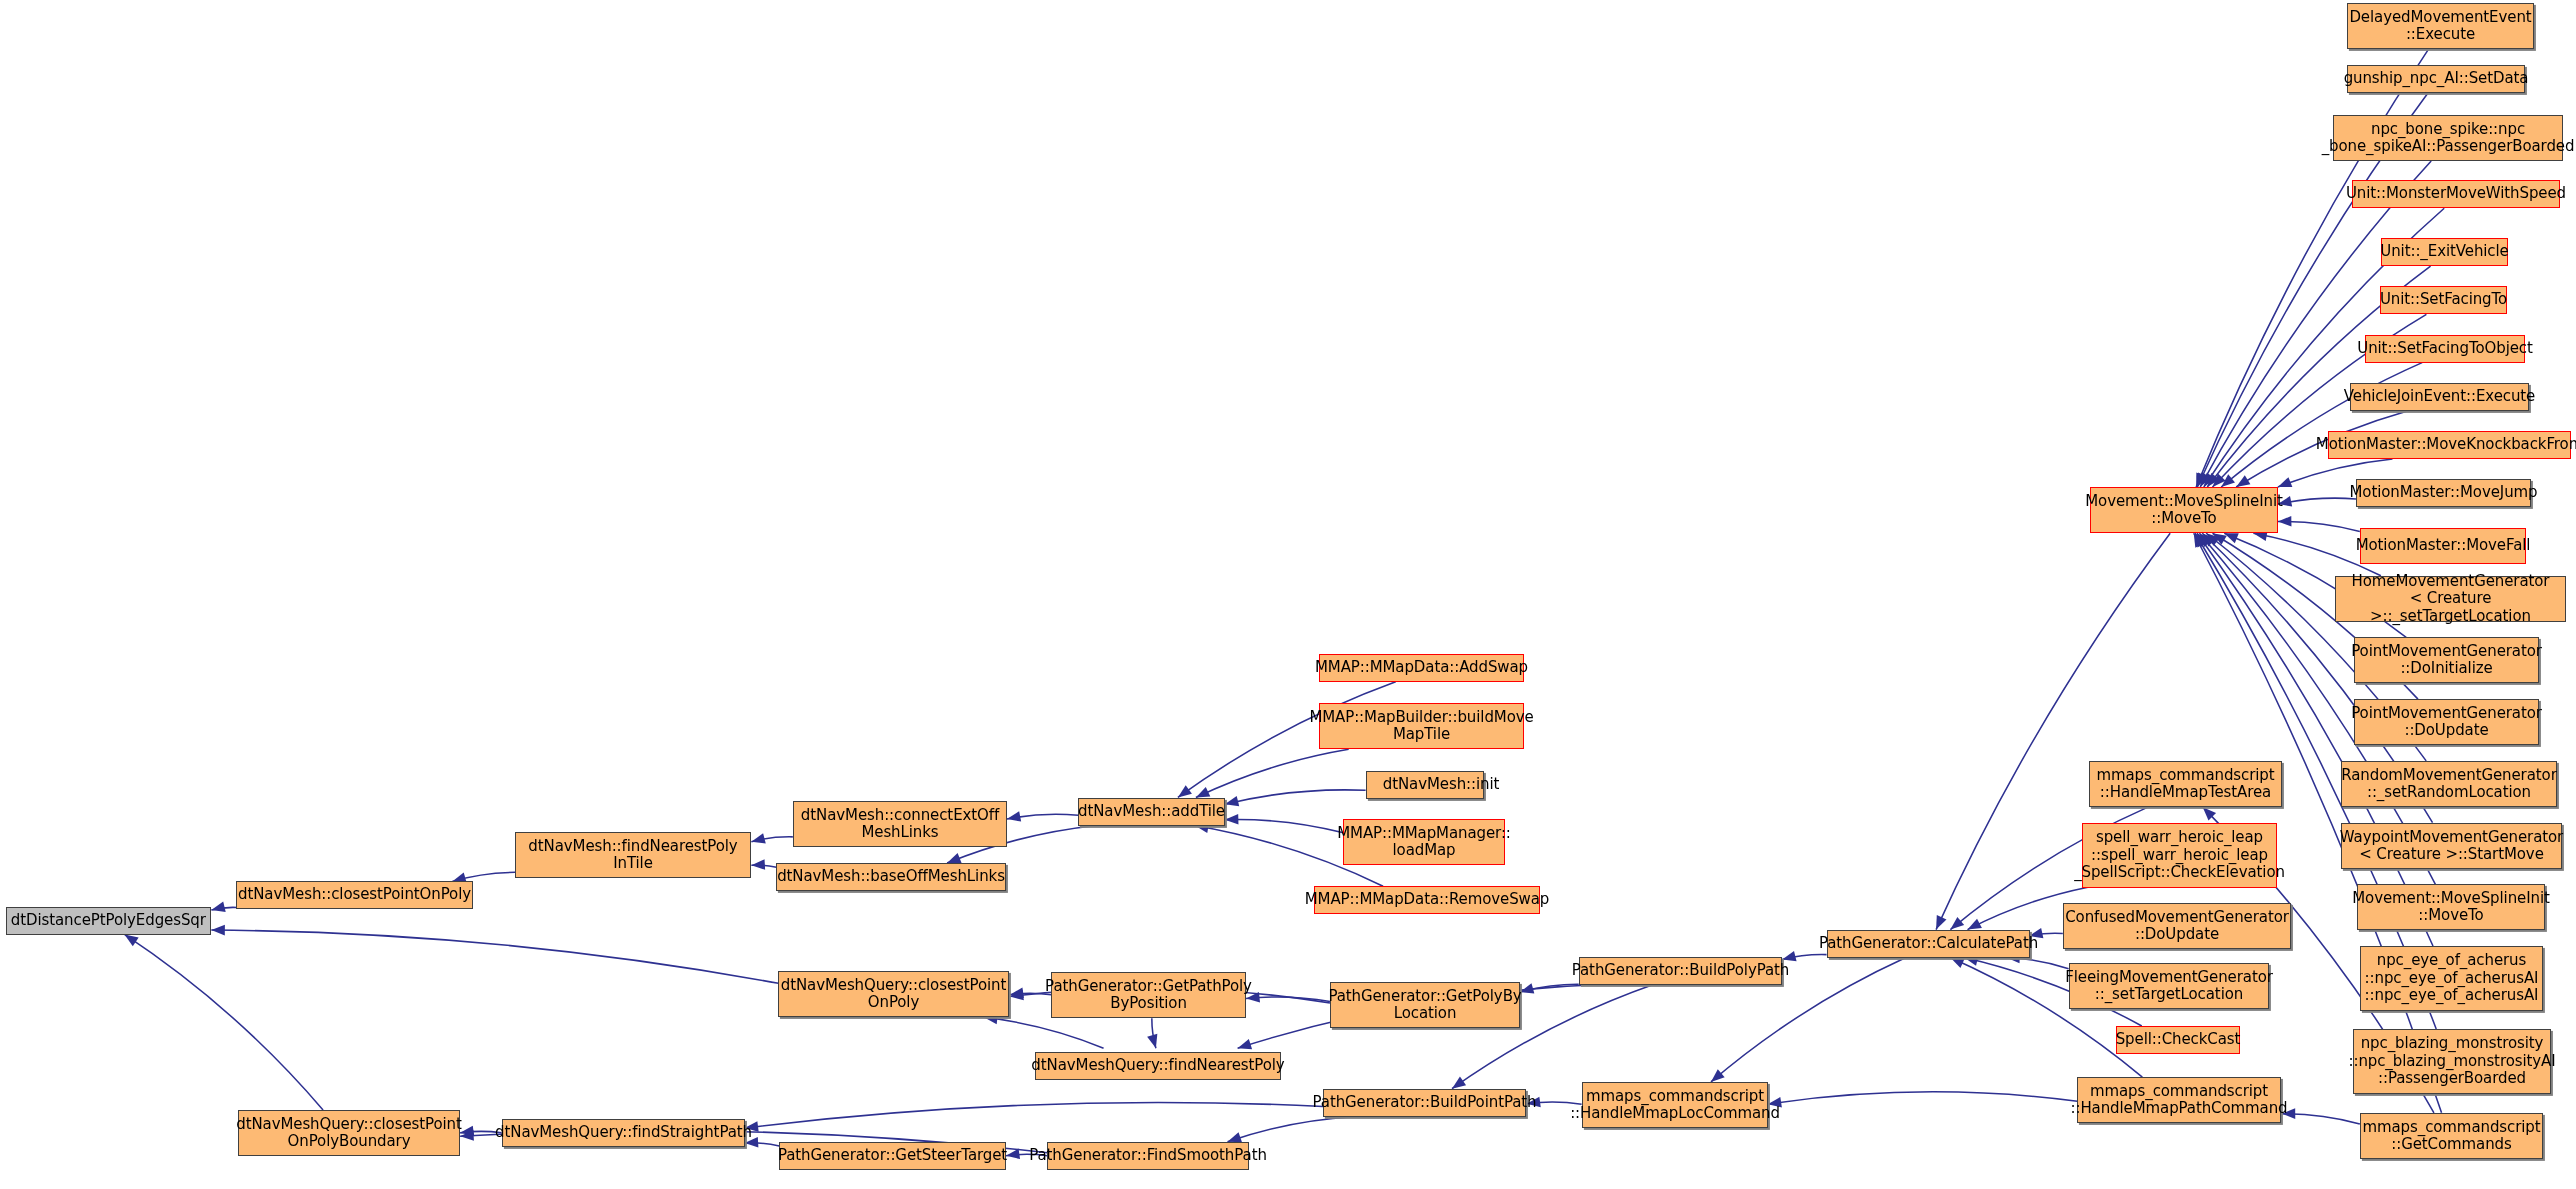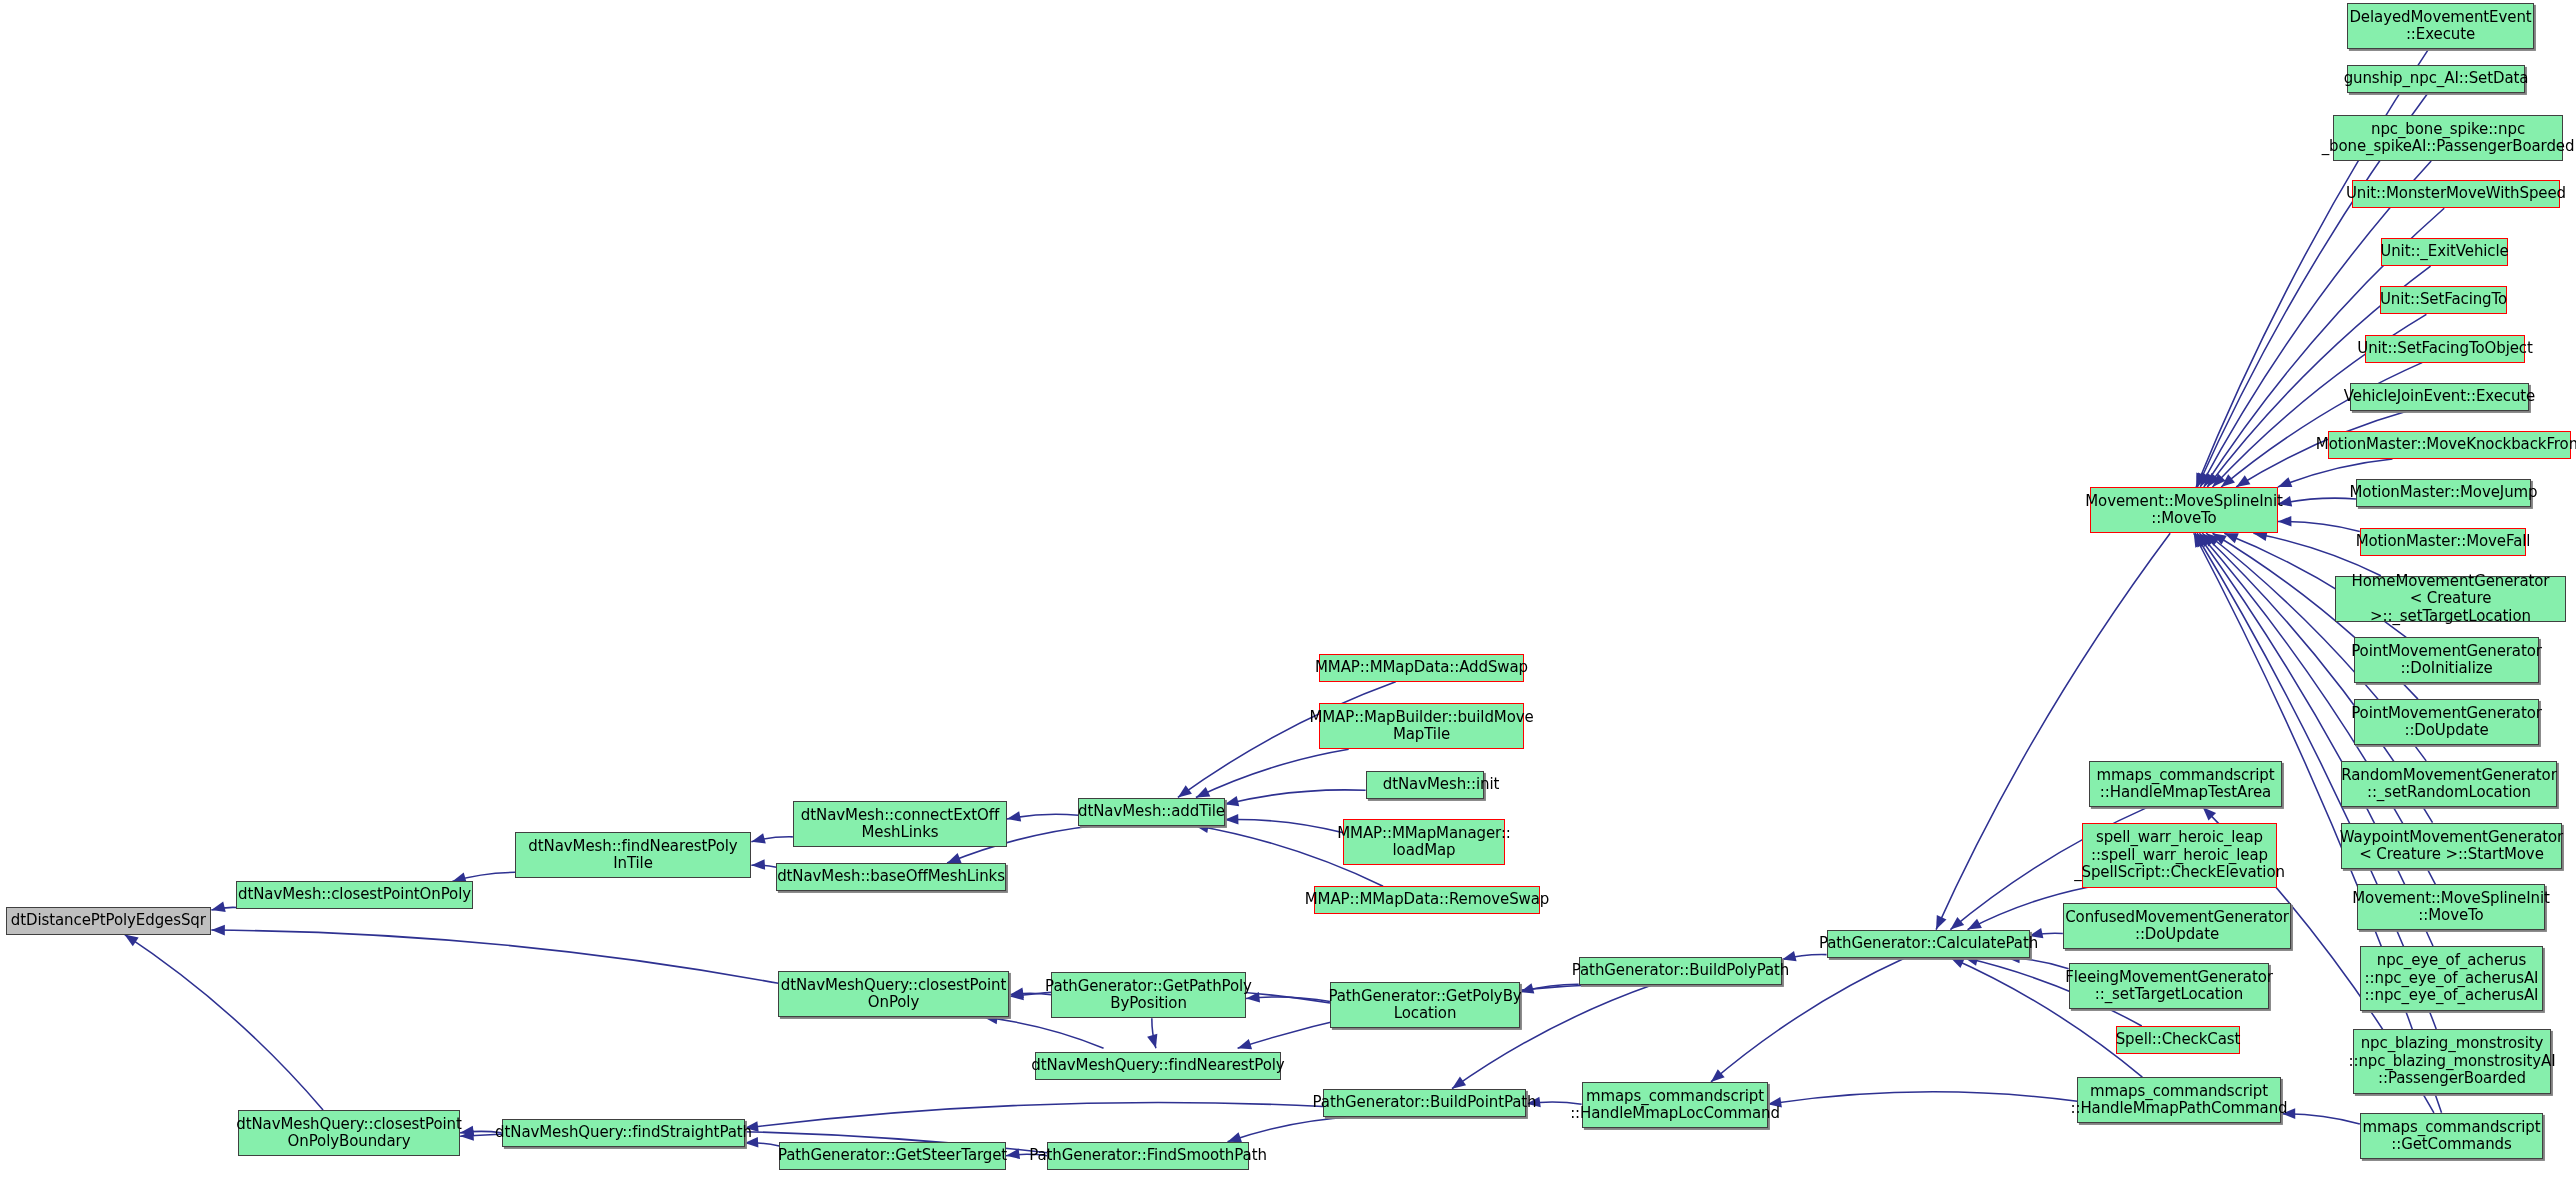--- a/index.html
+++ b/index.html
@@ -9,21 +9,21 @@
     background:#ffffff;
     font-family:"DejaVu Sans","Liberation Sans",sans-serif;
     overflow:hidden;
   }
   #edges{position:absolute;left:0;top:0;width:2576px;height:1189px;}
   .node{
     position:absolute;
     box-sizing:border-box;
     display:flex;align-items:center;justify-content:center;
     text-align:center;
-    background:#86efac;
+    background:#fdba74;
     border:1px solid #404040;
     color:#000000;
     font-size:15px;
     line-height:1.16;
     letter-spacing:-0.1px;
     white-space:pre-line;
     padding:1px 2.9px;
     z-index:2;
   }
   .node.red{border-color:#ff0000;}
@@ -207,21 +207,21 @@
     <div class="node shadow" style="left: 2347px; top: 65px; width: 178px; height: 28px;">gunship_npc_AI::SetData</div>
     <div class="node" style="left: 2333px; top: 115px; width: 230px; height: 46px;">npc_bone_spike::npc
 _bone_spikeAI::PassengerBoarded</div>
     <div class="node red" style="left: 2352px; top: 180px; width: 208px; height: 28px;">Unit::MonsterMoveWithSpeed</div>
     <div class="node red" style="left: 2381px; top: 238px; width: 127px; height: 28px;">Unit::_ExitVehicle</div>
     <div class="node red" style="left: 2380px; top: 286px; width: 127px; height: 28px;">Unit::SetFacingTo</div>
     <div class="node red" style="left: 2365px; top: 335px; width: 160px; height: 28px;">Unit::SetFacingToObject</div>
     <div class="node shadow" style="left: 2350px; top: 383px; width: 179px; height: 28px;">VehicleJoinEvent::Execute</div>
     <div class="node red" style="left: 2328px; top: 431px; width: 243px; height: 28px;">MotionMaster::MoveKnockbackFrom</div>
     <div class="node shadow" style="left: 2356px; top: 479px; width: 175px; height: 28px;">MotionMaster::MoveJump</div>
-    <div class="node red" style="left: 2360px; top: 528px; width: 166px; height: 28px;">MotionMaster::MoveFall</div>
+    <div class="node red" style="left: 2360px; top: 528px; width: 166px; height: 36px;">MotionMaster::MoveFall</div>
     <div class="node" style="left: 2335px; top: 576px; width: 231px; height: 46px;">HomeMovementGenerator
 &lt; Creature &gt;::_setTargetLocation</div>
     <div class="node shadow" style="left: 2354px; top: 637px; width: 185px; height: 46px;">PointMovementGenerator
 ::DoInitialize</div>
     <div class="node shadow" style="left: 2354px; top: 699px; width: 185px; height: 46px;">PointMovementGenerator
 ::DoUpdate</div>
     <div class="node shadow" style="left: 2341px; top: 761px; width: 216px; height: 46px;">RandomMovementGenerator
 ::_setRandomLocation</div>
     <div class="node shadow" style="left: 2341px; top: 823px; width: 221px; height: 46px;">WaypointMovementGenerator
 &lt; Creature &gt;::StartMove</div>

